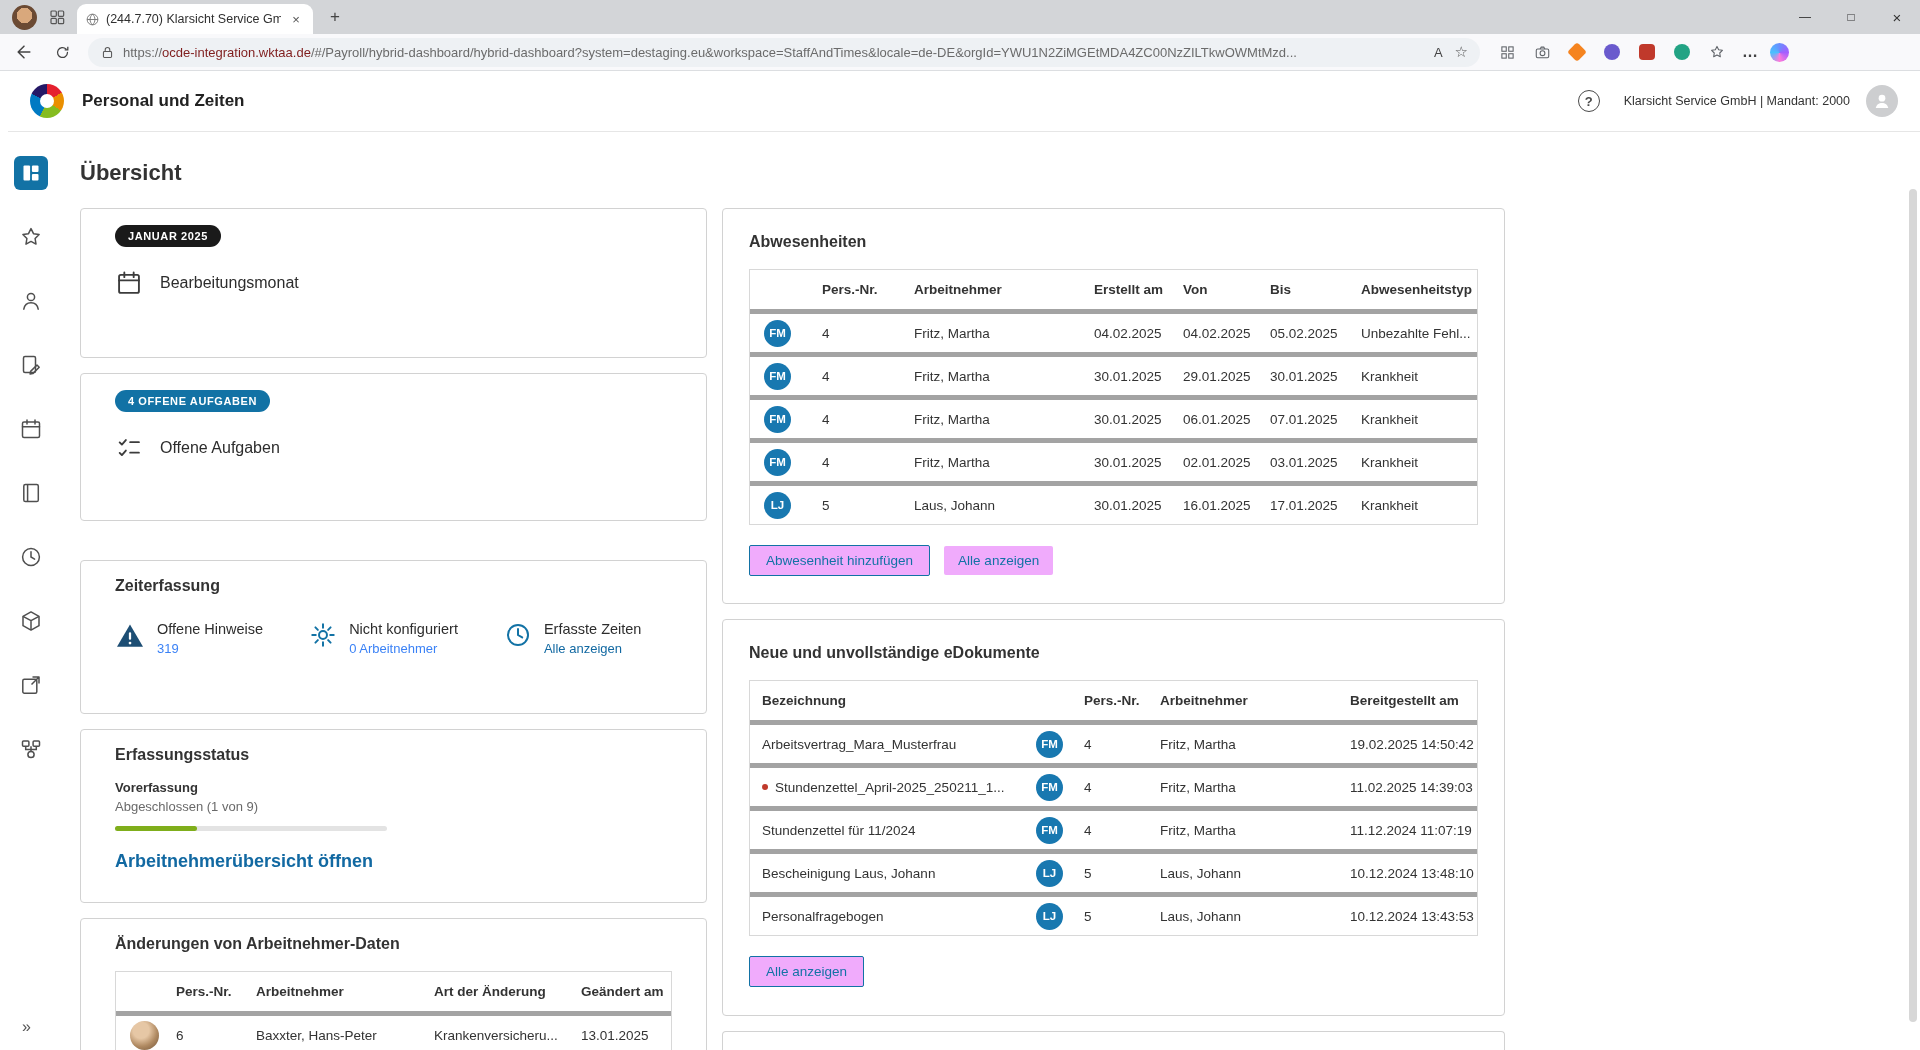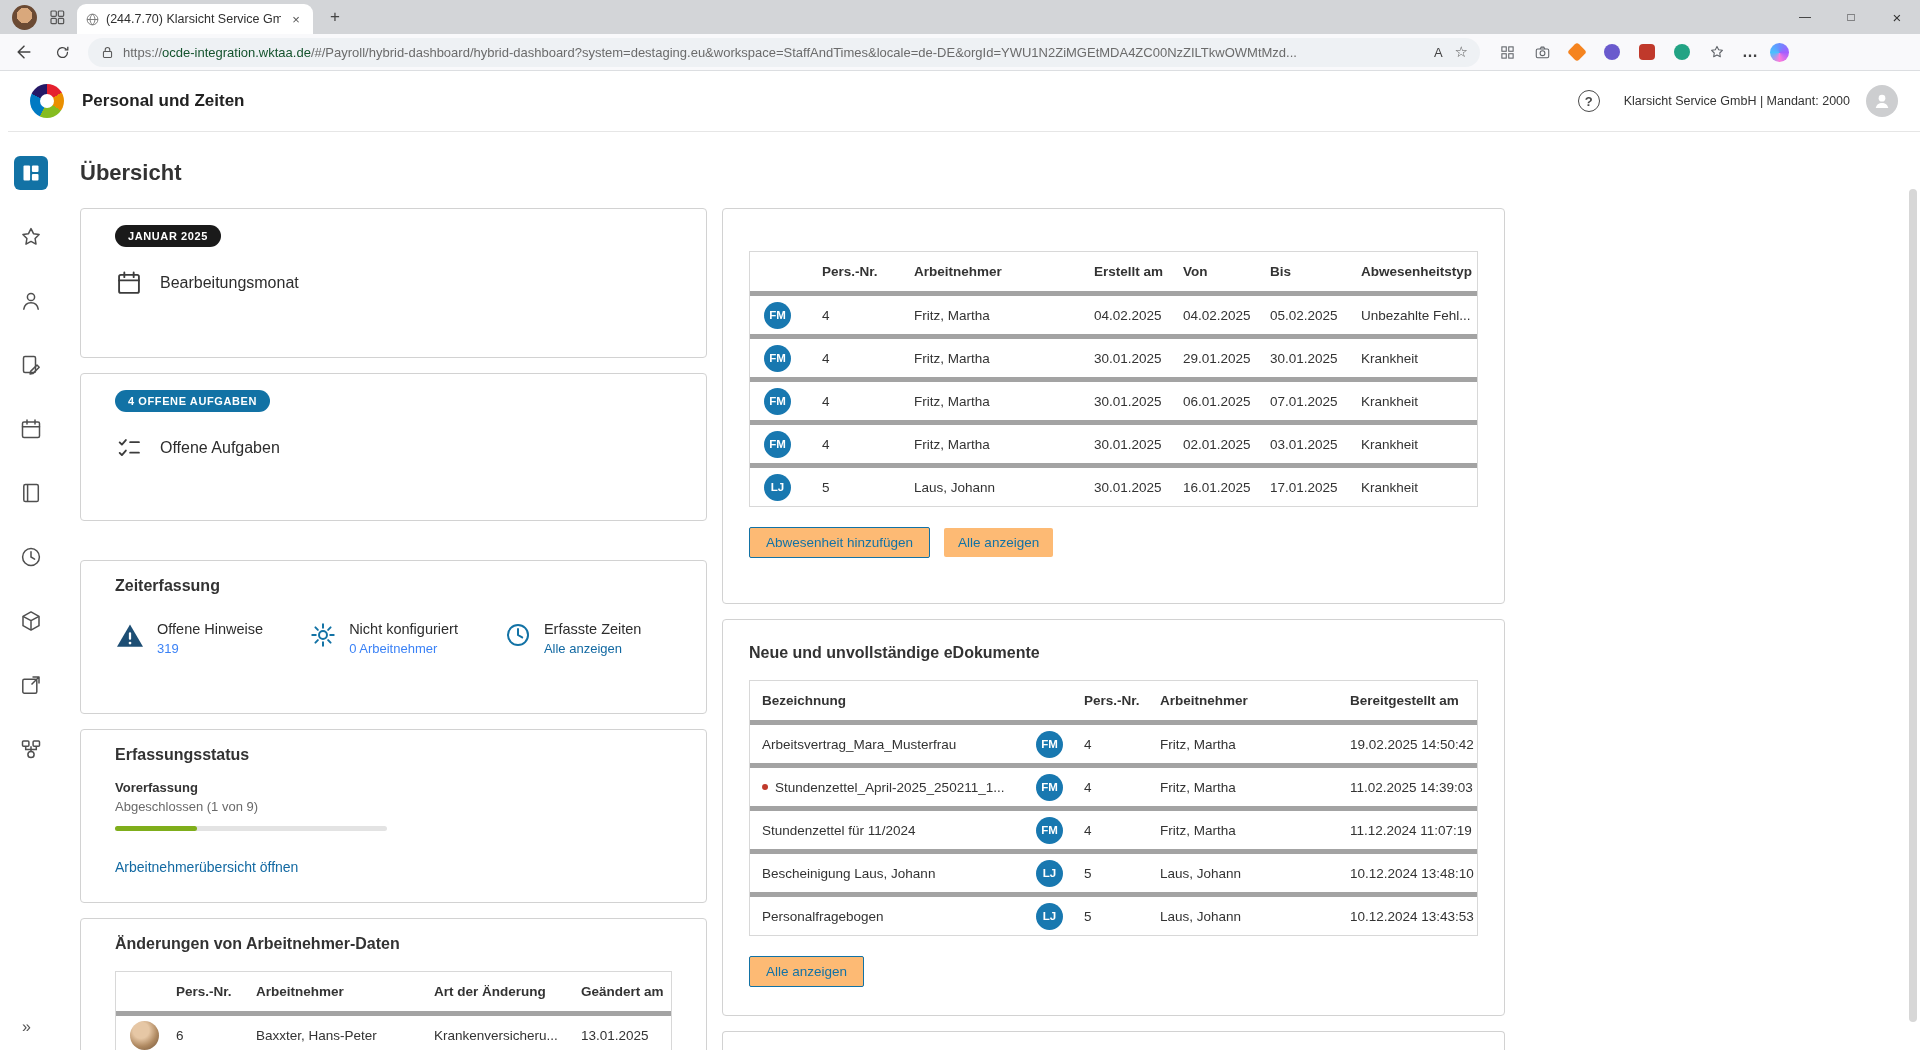--- a/index.html
+++ b/index.html
@@ -22,21 +22,21 @@
   .win-controls { display:flex; height:100%; }
   .win-controls span { width:46px; display:flex; align-items:center; justify-content:center;
     font-size:12px; color:#333; cursor:pointer; }
 
   .toolbar { height:37px; background:#f9f9fb; border-bottom:1px solid #dcdee1; display:flex; align-items:center; flex:none; }
   .nav-btn { width:28px; height:28px; margin-left:10px; cursor:pointer; }
   .addressbar { width:1392px; height:29px; margin-left:12px; background:#eef1f4; border-radius:15px;
     display:flex; align-items:center; padding:0 12px; }
   .url { flex:1; min-width:0; font-size:13px; white-space:nowrap; overflow:hidden; margin-left:8px; }
   .url .scheme, .url .path { color:#6b6b6b;margin-top:44px; }
-  .url .host { color:#14532d; }
+  .url .host { color:#7f1d1d; }
   .read-aloud { font-size:13px; color:#444; margin:0 12px 0 10px; cursor:pointer; }
   .fav-star { font-size:15px; color:#555; cursor:pointer; }
   .ext-row { display:flex; align-items:center; gap:13px; margin-left:16px; }
   .ext { width:22px; height:22px; display:flex; align-items:center; justify-content:center; cursor:pointer; }
   .fox { width:14px; height:14px; background:#f5841f; border-radius:3px; transform:rotate(45deg); }
   .ext-dot { width:16px; height:16px; border-radius:50%; }
   .purple { background:#6a5acd; } .red { background:#c0392b; border-radius:4px; } .green { background:#22a384; }
   .more-btn { font-size:16px; font-weight:bold; color:#444; margin-left:14px; cursor:pointer; }
   .copilot { width:19px; height:19px; border-radius:50%; margin:0 14px 0 12px; cursor:pointer;
     background:conic-gradient(#6a8dff, #a45eff, #ff7ad9, #49c0ff, #6a8dff); }
@@ -85,39 +85,39 @@
   .zitems { display:flex; gap:46px; margin-top:26px; }
   .zitem { display:flex; gap:12px; align-items:flex-start; }
   .zlabel { font-size:14.5px; color:#2d2d2d; }
   .zvalue { font-size:13px; color:#3b82f6; margin-top:4px; }
   .zvalue.link-val { color:#1269a2; cursor:pointer; }
 
   .sub-bold { font-size:13px; font-weight:bold; margin-top:16px; }
   .sub-muted { font-size:13px; color:#6a6a6a; margin-top:4px; }
   .progress { width:272px; height:5px; background:#e3e3e3; border-radius:3px; margin-top:12px; }
   .progress-fill { height:100%; background:#7fae1b; border-radius:3px; }
-  .link { display:inline-block; color:#1269a2; font-size:14px; margin-top:28px; cursor:pointer; }
+  .link { display:inline-block; color:#1269a2; font-size:18px; margin-top:20px; cursor:pointer;font-weight:bold; }
 
   .tbl { margin-top:18px; border:1px solid #d8d8d8; }
   .tr { display:grid; align-items:center; min-height:43px; border-top:5px solid #a3a3a3; font-size:13.5px; color:#333; }
   .tr.head { min-height:39px; border-top:none; font-weight:bold; }
   .td { padding:0 8px 0 12px; white-space:nowrap; overflow:hidden; }
   .td.av { display:flex; align-items:center; justify-content:flex-start; padding-left:14px; }
   .grid-abs { grid-template-columns:60px 92px 180px 89px 87px 91px 1fr; }
   .grid-doc { grid-template-columns:278px 44px 76px 190px 1fr; }
   .grid-chg { grid-template-columns:48px 80px 178px 147px 1fr; }
   .avatar { width:27px; height:27px; border-radius:50%; background:#1878b0; color:#fff; font-size:11.5px;
     font-weight:bold; display:flex; align-items:center; justify-content:center; flex:none; }
   .photo { width:29px; height:29px; border-radius:50%; flex:none;
     background:radial-gradient(circle at 38% 32%, #e6c7a5 0 30%, #b08a62 60%, #6f5136); }
   .doc-name { display:flex; align-items:center; }
   .dot { display:inline-block; width:6px; height:6px; border-radius:50%; background:#c0392b; margin-right:7px; flex:none; }
 
   .btnrow { display:flex; align-items:center; margin-top:20px; }
-  .btn { border:1px solid #1272a5; background:#fdba74; color:#1272a5; font-size:13.5px; padding:7px 16px;
+  .btn { border:1px solid #1272a5; background:#f0abfc; color:#1272a5; font-size:13.5px; padding:7px 16px;
     border-radius:2px; cursor:pointer; font-family:inherit; }
   .btn-text { border:none; padding:7px 14px; margin-left:14px; }
 
   .card-sliver { height:22px; border-radius:4px 4px 0 0; border-bottom:none; }
 
   .scroll-thumb { position:absolute; right:3px; top:189px; width:8px; height:833px; background:#d7d7d7; border-radius:4px; }
 </style>
 </head>
 <body>
 
@@ -440,20 +440,21 @@
                   <div class="td">Krankenversicheru...</div>
                   <div class="td">13.01.2025</div>
                 </div>
               </div>
             </section>
           </div>
 
           <div class="col col-right">
 
             <section class="card pad-r h396">
+              <div class="card-title">Abwesenheiten</div>
               <div class="tbl">
                 <div class="tr head grid-abs">
                   <div class="td"></div>
                   <div class="td">Pers.-Nr.</div>
                   <div class="td">Arbeitnehmer</div>
                   <div class="td">Erstellt am</div>
                   <div class="td">Von</div>
                   <div class="td">Bis</div>
                   <div class="td">Abwesenheitstyp</div>
                 </div>

